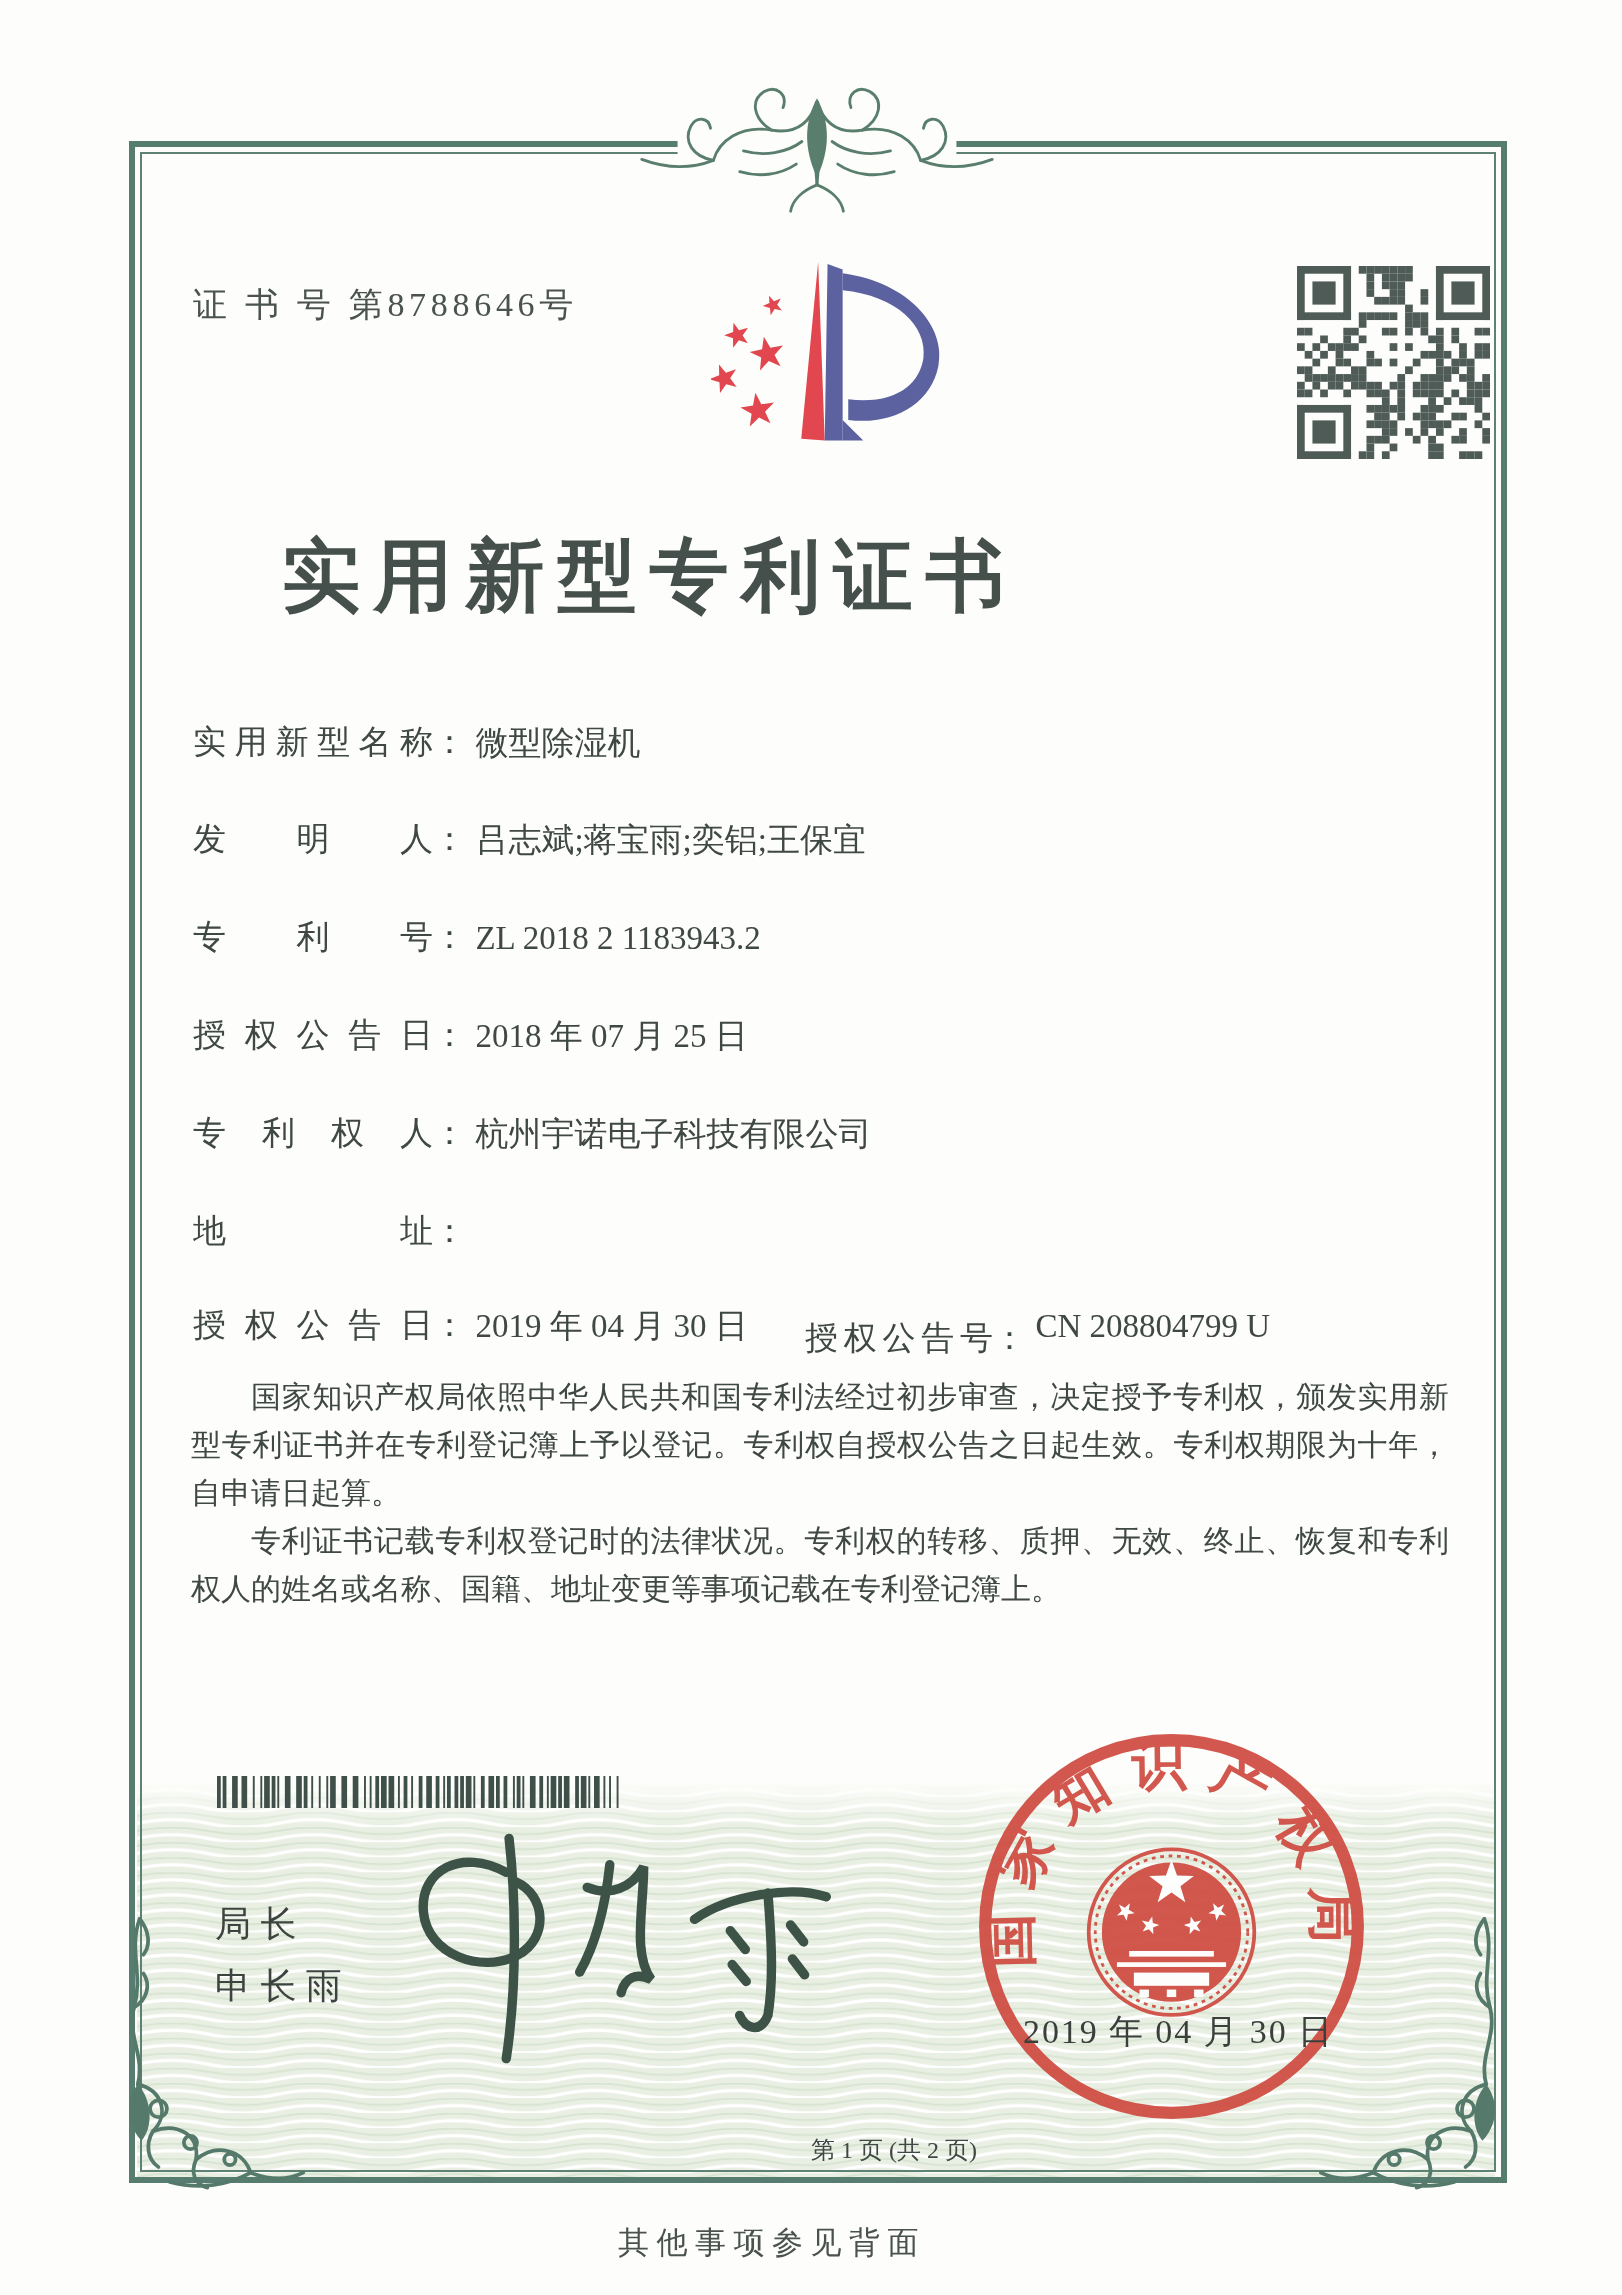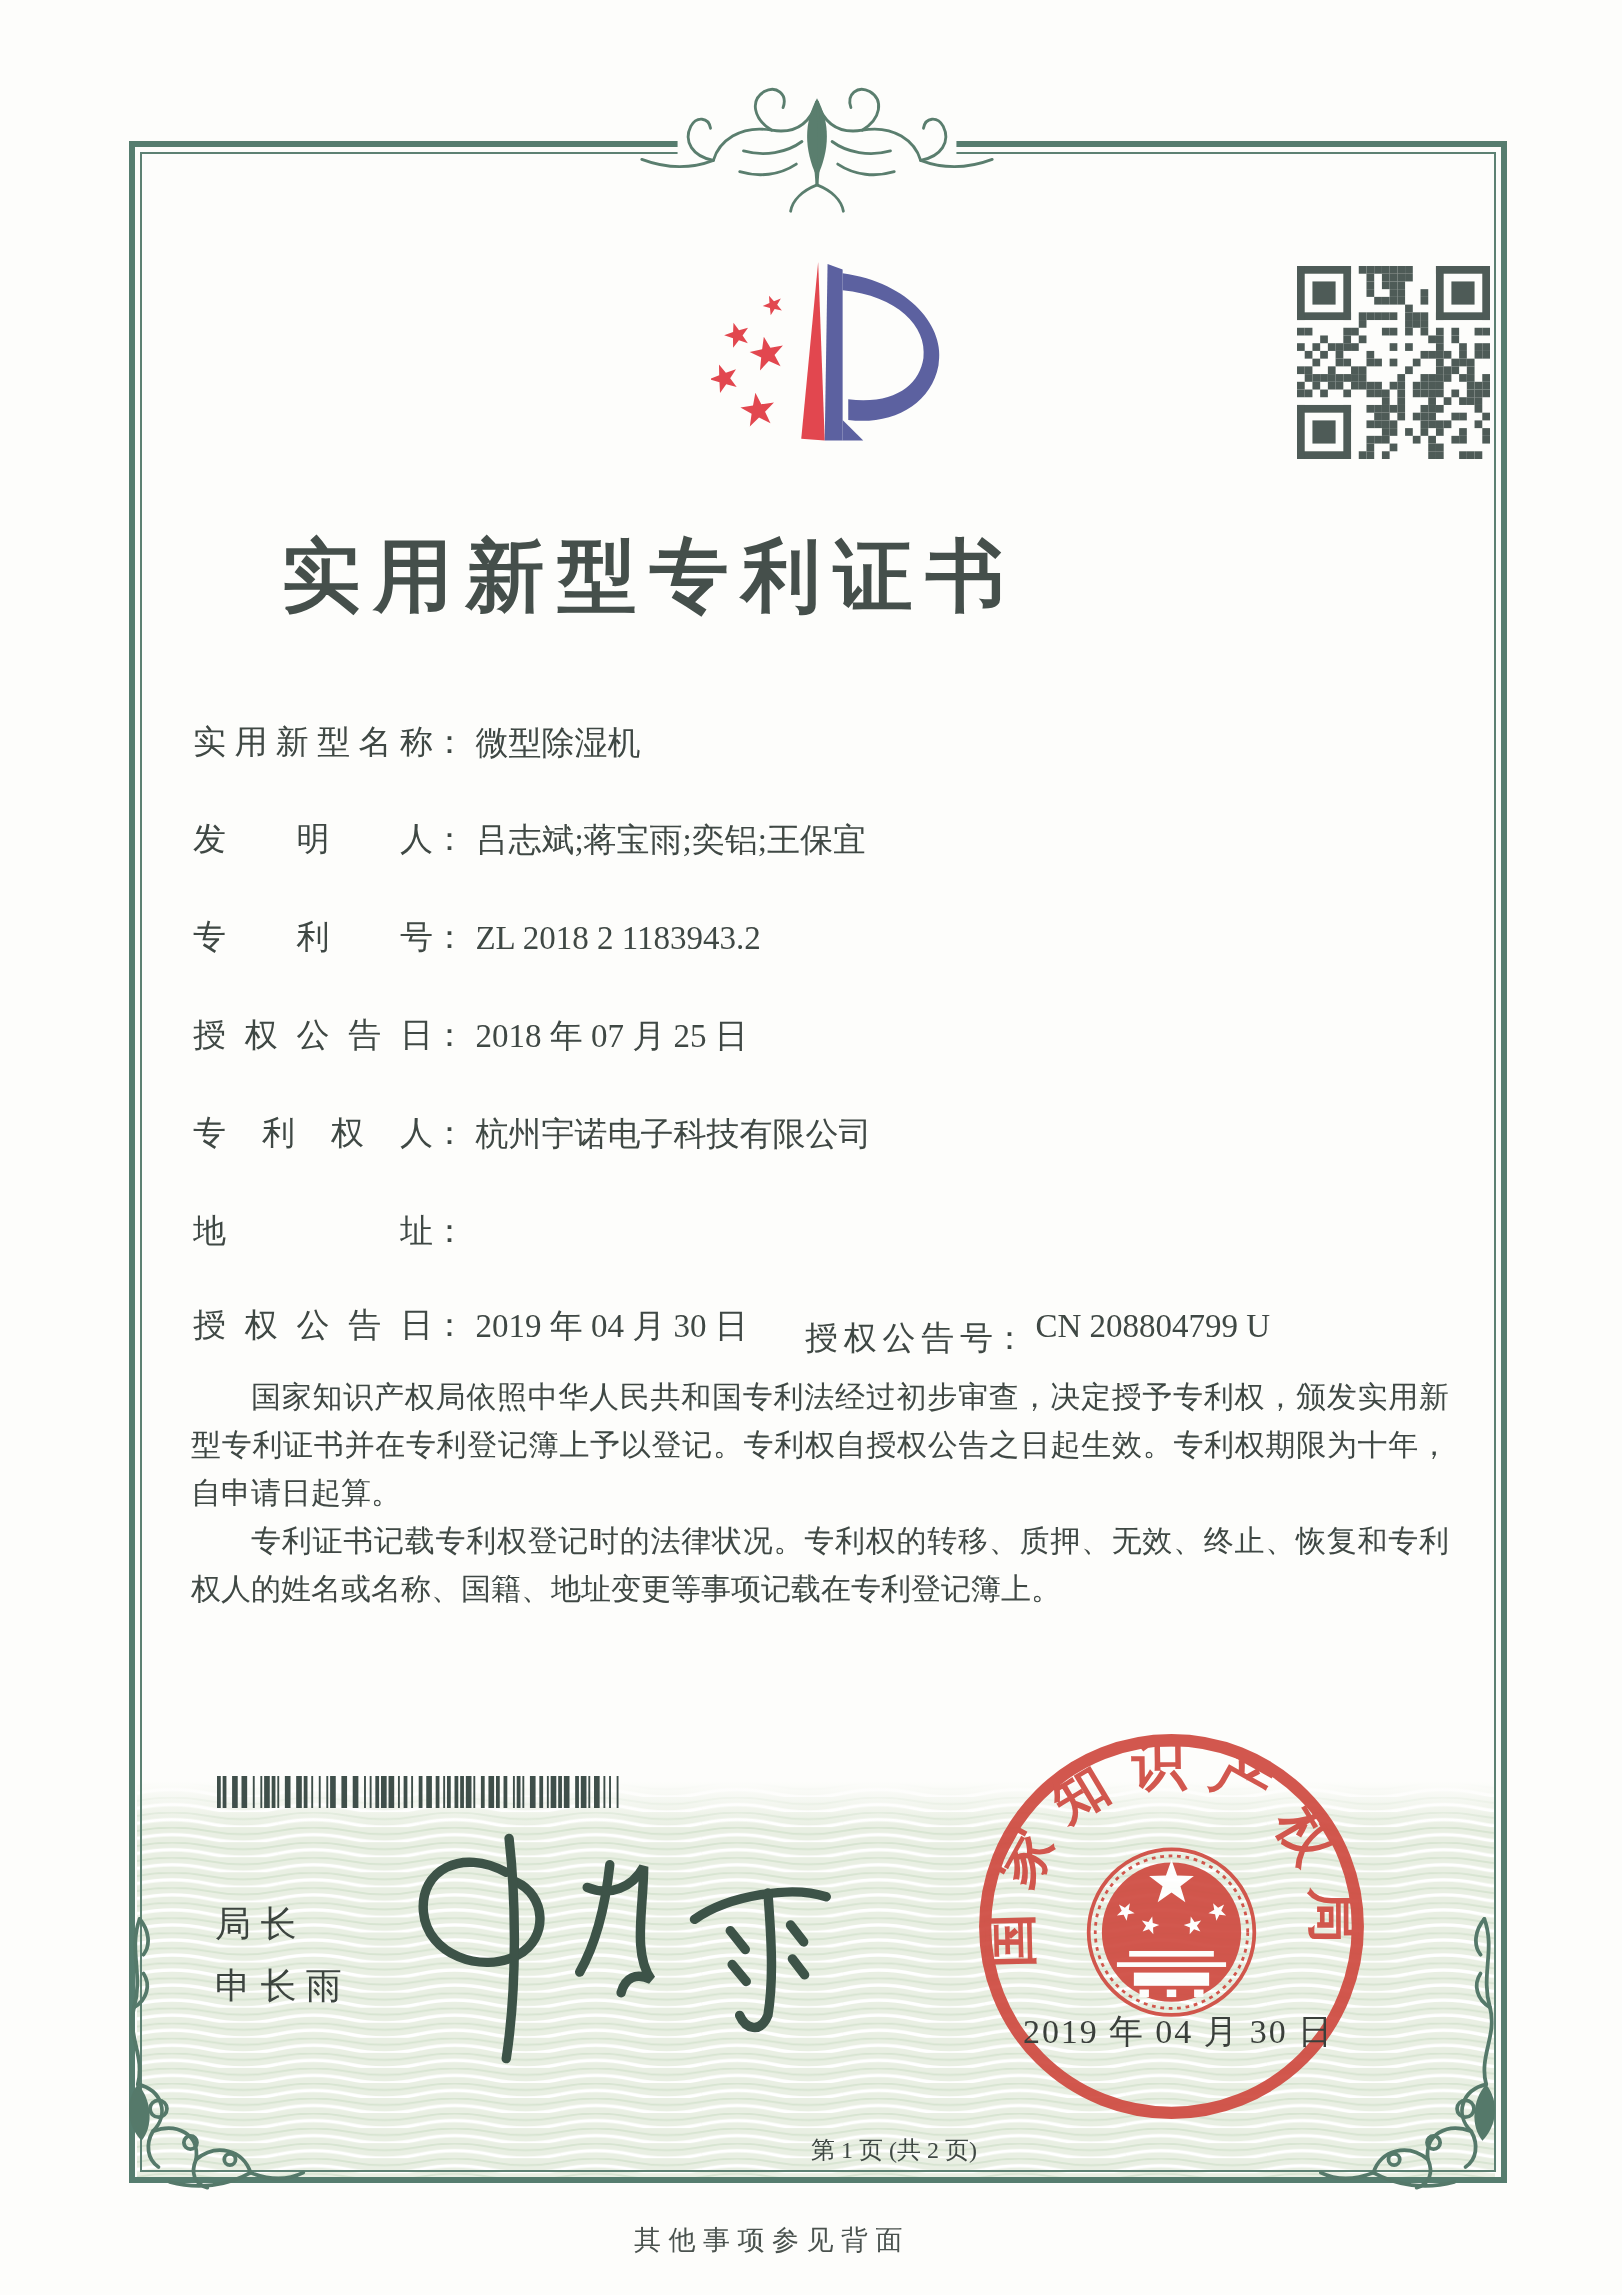--- a/index.html
+++ b/index.html
@@ -54,21 +54,21 @@
   .grant-date{
     position:absolute;left:979px;top:2009px;width:399px;text-align:center;
     font-size:34px;color:#3a3f3b;letter-spacing:1.9px;z-index:4;
   }
   .page-num{
     position:absolute;left:129px;top:2134px;width:1530px;text-align:center;
     font-size:24px;color:#3f4844;z-index:3;
   }
   .back-note{
     position:absolute;left:0;top:2222px;width:1544px;text-align:center;
-    font-size:27px;letter-spacing:7.5px;color:#4a524e;z-index:3;
+    font-size:31px;letter-spacing:7.5px;color:#4a524e;z-index:3;
   }
   
   .orn-top{position:absolute;left:638px;top:66px;width:358px;height:151px;z-index:2;}
   .orn-bl{position:absolute;left:104px;top:1917px;width:202px;height:282px;z-index:2;}
   .orn-br{position:absolute;left:1318px;top:1917px;width:202px;height:282px;z-index:2;}
 </style>
 </head>
 <body>
 
 <div class="page">
@@ -123,20 +123,21 @@
       <circle r="7" cx="92" cy="240"></circle>
       <circle r="6" cx="134" cy="258"></circle>
     </g>
     <path d="M36,178 C22,196 24,222 40,238 C52,224 52,196 36,178 Z" fill="#55796a"></path>
   </svg>
   <svg class="orn-br" viewBox="0 0 215 300">
     <use href="#cfl" transform="translate(215,0) scale(-1,1)"></use>
     <path d="M179,178 C193,196 191,222 175,238 C163,224 163,196 179,178 Z" fill="#55796a"></path>
   </svg>
 
+  <div class="cert-no">证 书 号 第8788646号</div>
 
   <svg class="logo" viewBox="0 0 250 244">
     <g id="logo-stars" fill="#e2474f">
         <polygon points="61.7,57.9 67.0,63.7 74.3,60.8 70.4,67.6 75.4,73.7 67.7,72.1 63.5,78.7 62.7,70.9 55.0,68.9 62.2,65.7"></polygon>
         <polygon points="23.9,86.6 29.8,94.7 39.4,91.9 33.6,100.1 39.2,108.4 29.7,105.3 23.5,113.3 23.4,103.2 14.0,99.8 23.5,96.6"></polygon>
         <polygon points="56.2,101.4 63.2,113.1 76.5,110.7 67.6,120.9 74.0,132.8 61.5,127.4 52.1,137.3 53.4,123.7 41.1,117.8 54.4,114.9"></polygon>
         <polygon points="8.5,131.0 15.8,139.8 26.6,136.1 20.4,145.8 27.3,154.9 16.2,152.0 9.6,161.4 9.0,149.9 -2.0,146.6 8.7,142.4"></polygon>
         <polygon points="47.2,161.2 53.5,173.3 67.0,171.5 57.5,181.2 63.3,193.5 51.1,187.5 41.3,196.9 43.2,183.4 31.3,176.9 44.7,174.6"></polygon>
       </g>
     <path d="M114,22 L96,210 L121,212 Z" fill="#e2474f"></path>

